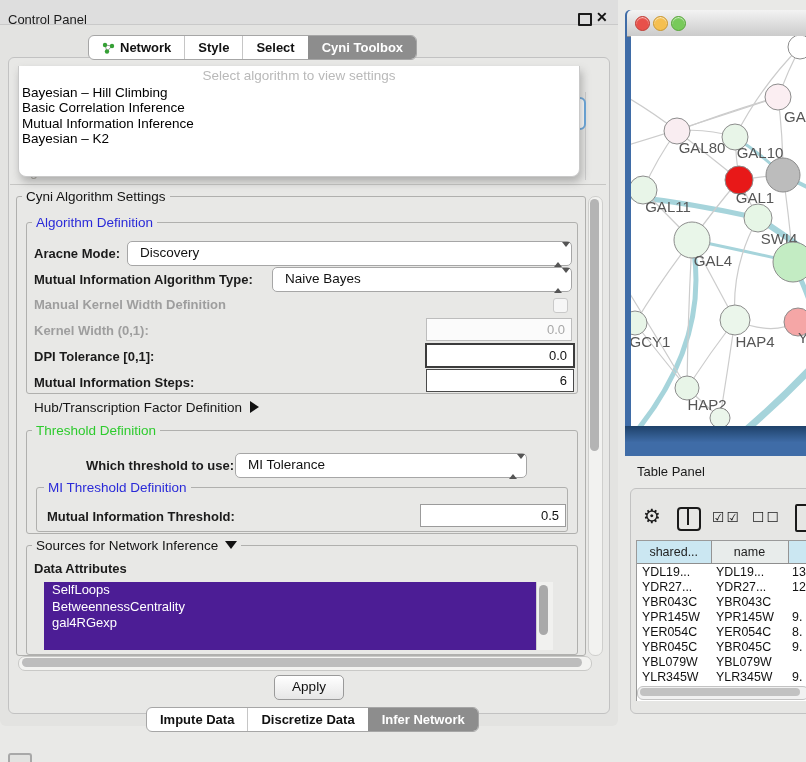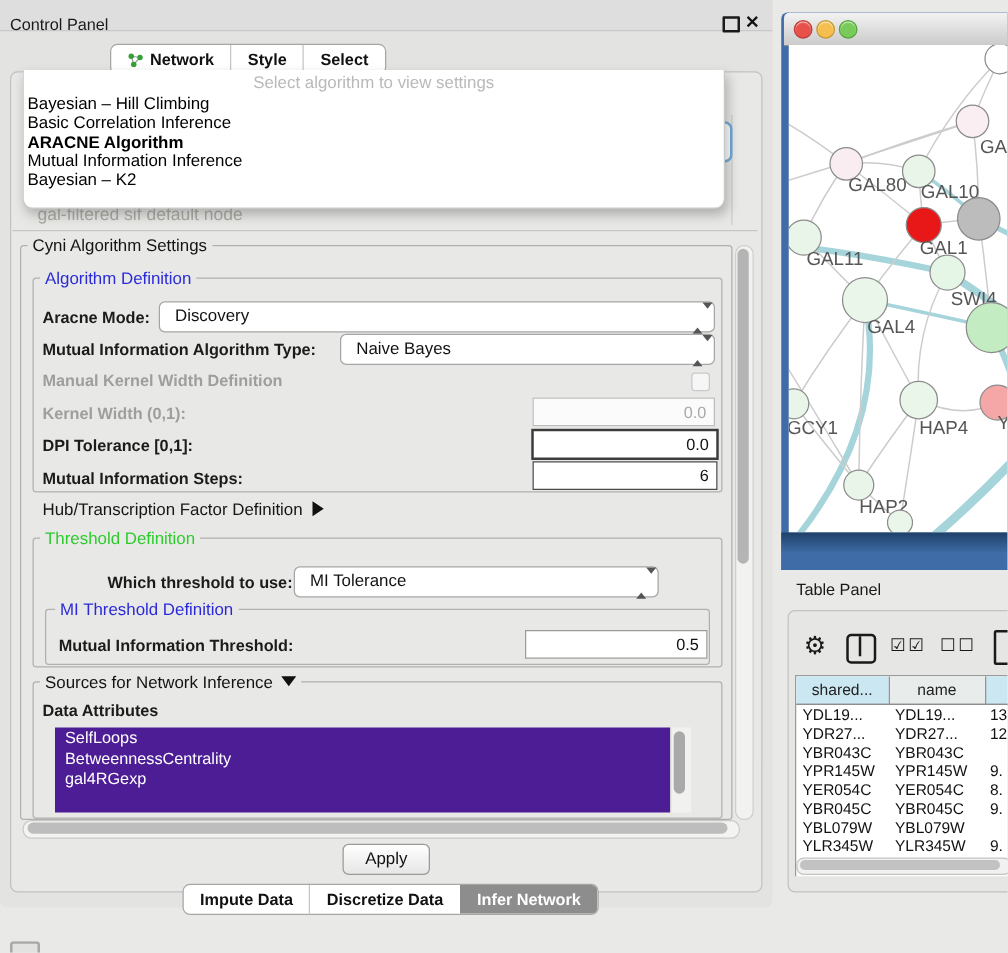--- a/index.html
+++ b/index.html
@@ -22,21 +22,21 @@
 
   #cp-panel{left:8px;top:57px;width:600px;height:655px;background:#e8e8e6;border:1px solid #c2c2c2;border-radius:6px;}
   #cp-sep{left:10px;top:184px;width:596px;height:1px;background:#c6c6c4;}
 
   
   #bg-vline{left:585px;top:92px;width:1px;height:88px;background:#cccccc;z-index:2;}
   #bg-combo-frag{left:556px;top:97px;width:26px;height:29px;background:#fff;border:2px solid #6aa7dd;border-radius:6px;z-index:3;}
   #bg-combo-text{left:30px;top:163px;font-size:14px;color:#a9a79f;z-index:4;white-space:nowrap;}
 
   
-  #algo-popup{left:18px;top:56px;width:560px;height:110px;background:#fff;border:1px solid #c9c9c9;border-top:none;
+  #algo-popup{left:18px;top:66px;width:560px;height:110px;background:#fff;border:1px solid #c9c9c9;border-top:none;
               border-radius:0 0 8px 8px;box-shadow:2px 5px 9px rgba(90,90,90,.4);z-index:20;overflow:hidden;}
   #popup-placeholder{text-align:center;color:#b9b9b9;font-size:13.5px;height:17px;padding-top:2px;}
   .popup-item{height:15.3px;line-height:15.3px;font-size:13.5px;color:#000;padding-left:3px;white-space:nowrap;}
   .popup-item.bold{font-weight:bold;}
 
   
   .grp{position:absolute;border:1px solid #b0b0ae;border-radius:3px;}
   .grp-legend{position:absolute;background:#e8e8e6;padding:0 4px;font-size:13.5px;white-space:nowrap;z-index:6;}
   .lbl{position:absolute;font-size:13px;font-weight:bold;color:#1b1b1b;white-space:nowrap;}
   .lbl.dis{color:#9e9e9e;}
@@ -141,28 +141,30 @@
         </svg>
       </span>
       <span>Network</span>
     </div>
     <div class="tab tsep">
       <span>Style</span>
     </div>
     <div class="tab tsep">
       <span>Select</span>
     </div>
+    <div class="tab sel tsep">
+      <span>Cyni Toolbox</span>
+    </div>
   </div>
 
 <div id="algo-popup" class="abs">
   <div id="popup-placeholder">Select algorithm to view settings</div>
   <div id="popup-list">
       <div class="popup-item">Bayesian – Hill Climbing</div>
       <div class="popup-item">Basic Correlation Inference</div>
-      <div class="popup-item bold">ARACNE Algorithm</div>
       <div class="popup-item">Mutual Information Inference</div>
       <div class="popup-item">Bayesian – K2</div>
     </div>
 </div>
 
 <div class="grp abs" style="left:16px;top:196px;width:568px;height:458px;"></div>
 <span class="grp-legend abs" style="left:22px;top:189px;color:#141414;">Cyni Algorithm Settings</span>
 
 <div class="grp abs" style="left:26px;top:222px;width:550px;height:170px;"></div>
 <span class="grp-legend abs" style="left:32px;top:215px;color:#2a2ad8;">Algorithm Definition</span>

